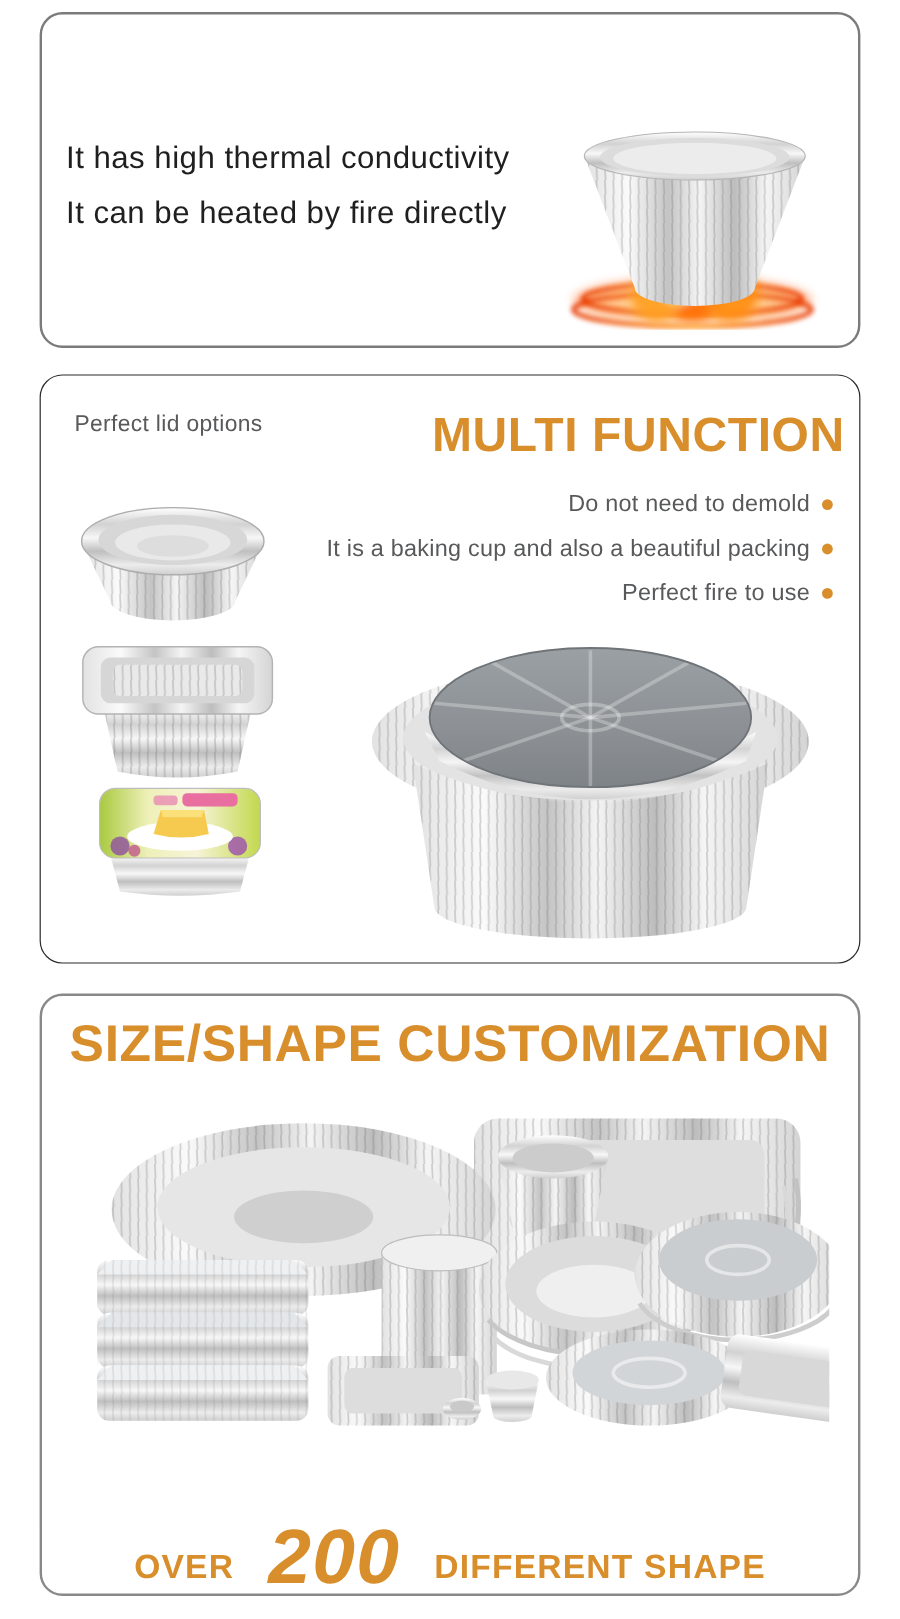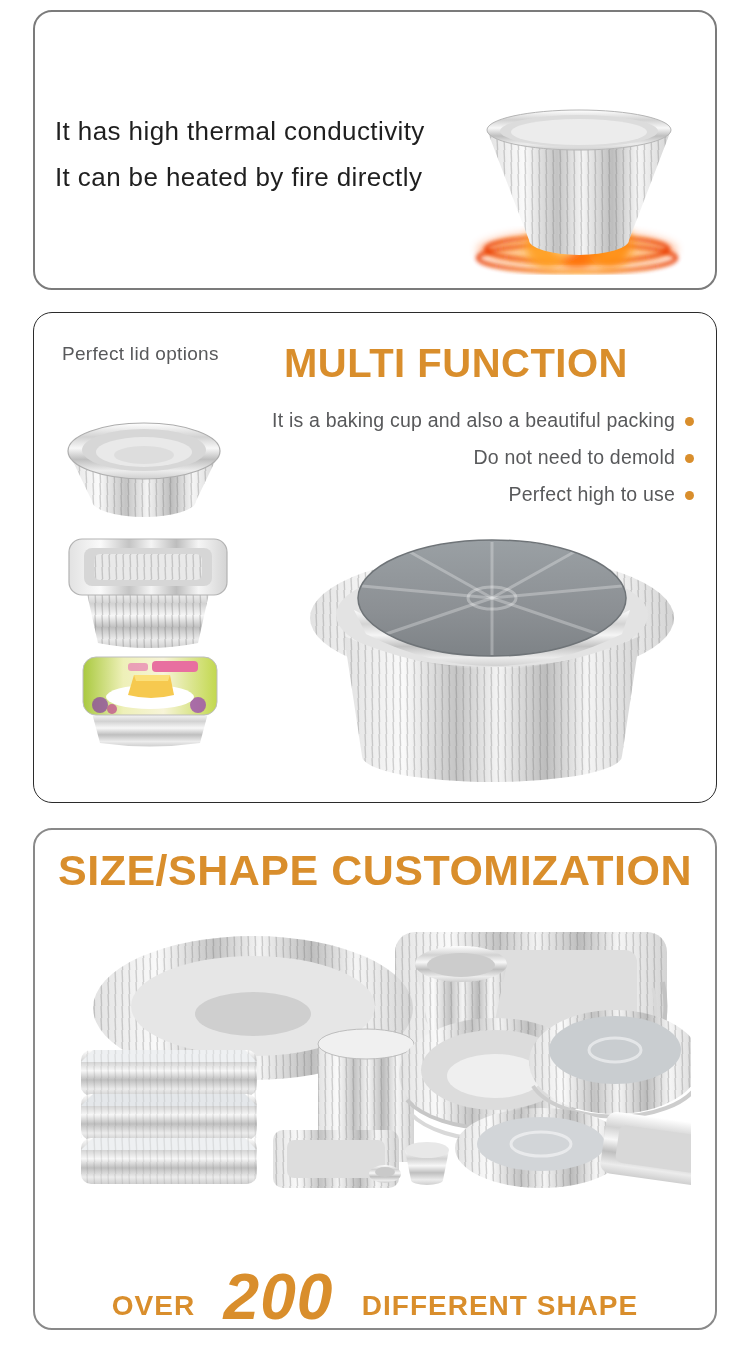--- a/index.html
+++ b/index.html
@@ -25,21 +25,21 @@
   }
   .thermal-img { position:absolute; right:16px; top:78px; width:240px; height:192px; }
 
   
   .lid-label {
     position:absolute; left:28px; top:30px;
     font-size:19px; color:var(--text-gray,#58595b); letter-spacing:0.3px;
   }
   .multi-title {
     position:absolute; left:250px; width:420px; top:28px;
-    text-align:left; font-size:40px; font-weight:800;
+    text-align:right; font-size:40px; font-weight:800;
     color:var(--accent,#d98e2c); letter-spacing:0.5px; white-space:nowrap;
   }
   .bullets { position:absolute; right:22px; top:96px; text-align:right; }
   .bullet { margin-bottom:14px; font-size:19.5px; color:var(--text-gray,#58595b); letter-spacing:0.2px; }
   .bullet .dot {
     display:inline-block; width:9px; height:9px; border-radius:50%;
     background:var(--accent,#d98e2c); margin-left:10px; vertical-align:middle;
   }
   .img-bowl { position:absolute; left:28px;  top:86px;  width:165px; height:125px; }
   .img-tray { position:absolute; left:30px;  top:206px; width:168px; height:138px; }
@@ -153,23 +153,23 @@
         <ellipse cx="120" cy="40" rx="92" ry="20" fill="none" stroke="#b5b5b5" stroke-width="1"></ellipse>
       </svg>
     </div>
   </section>
 
   <section class="card card-multi">
     <div class="lid-label">Perfect lid options</div>
     <h2 class="multi-title">MULTI FUNCTION</h2>
 
     <div class="bullets">
+      <div class="bullet"><span>Do not need to demold</span><span class="dot"></span></div>
       <div class="bullet"><span>It is a baking cup and also a beautiful packing</span><span class="dot"></span></div>
-      <div class="bullet"><span>Do not need to demold</span><span class="dot"></span></div>
-      <div class="bullet"><span>Perfect high to use</span><span class="dot"></span></div>
+      <div class="bullet"><span>Perfect fire to use</span><span class="dot"></span></div>
     </div>
 
     <div class="img-bowl">
       <svg viewBox="0 0 165 125">
         <path d="M6,52 A76,28 0 0 0 158,52 L134,102 A52,16 0 0 1 30,102 Z" fill="url(#foilH)"></path>
         <path d="M6,52 A76,28 0 0 0 158,52 L134,102 A52,16 0 0 1 30,102 Z" fill="url(#stri)"></path>
         <ellipse cx="82" cy="52" rx="76" ry="28" fill="url(#foilV)"></ellipse>
         <ellipse cx="82" cy="51" rx="62" ry="21" fill="#d7d7d7"></ellipse>
         <ellipse cx="82" cy="53" rx="48" ry="15" fill="#e9e9e9"></ellipse>
         <ellipse cx="82" cy="56" rx="30" ry="9" fill="#dddddd"></ellipse>

